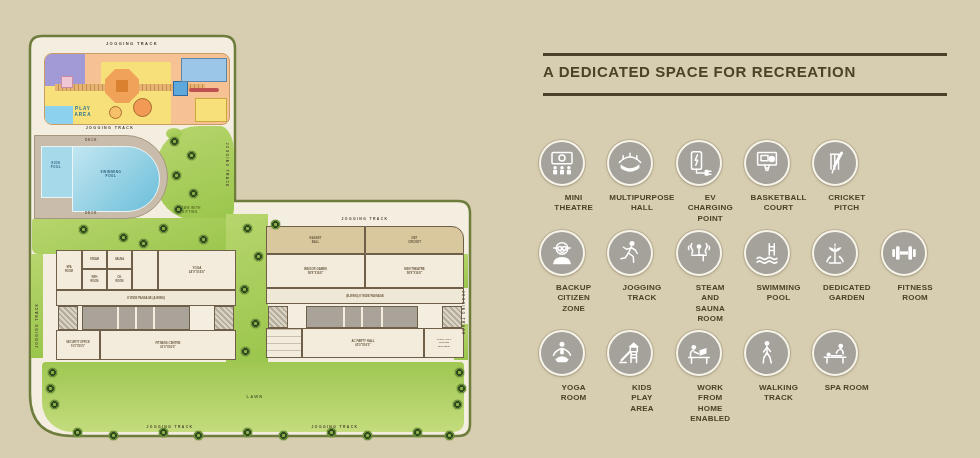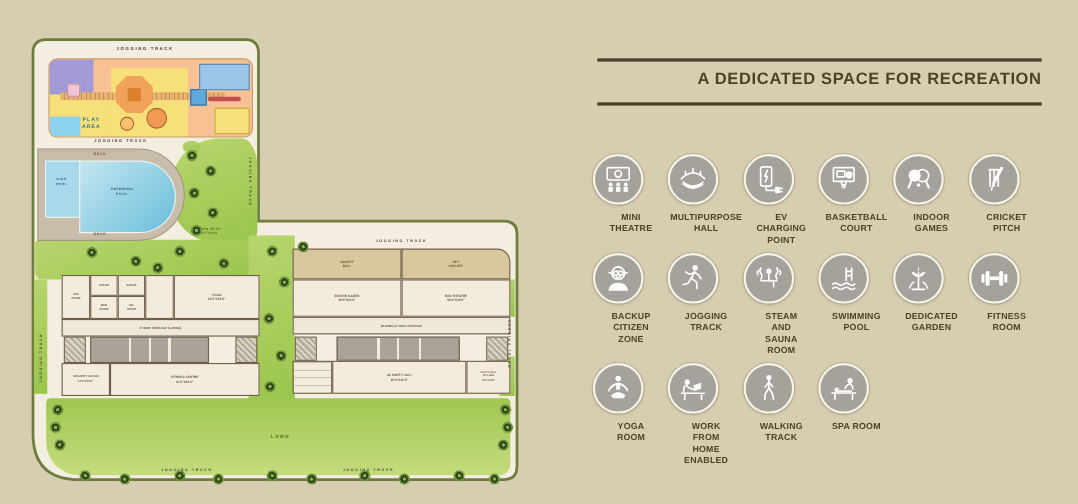--- a/index.html
+++ b/index.html
@@ -36,21 +36,21 @@
   .palm{position:absolute;width:11px;height:11px;pointer-events:none;}
   .palm::after{
     content:"";position:absolute;inset:0;border-radius:50%;
     background:radial-gradient(circle at 50% 50%, #8fae4a 0 18%, #2f4a1c 19% 44%, #6c8f3a 45% 60%, rgba(108,143,58,.35) 61% 78%, transparent 79%);
   }
   
   #play{position:absolute;left:24px;top:27px;width:184px;height:70px;background:#f6c193;border:1px solid #c99c66;border-radius:8px;overflow:hidden;}
   
   .rule{position:absolute;left:543px;width:404px;height:3px;background:#4a412a;}
   #rec-title{
-    position:absolute;left:543px;top:63px;width:404px;text-align:right;
+    position:absolute;left:543px;top:63px;width:404px;text-align:left;
     font-size:15px;font-weight:bold;letter-spacing:.6px;color:#4c4228;
   }
   .icon-row{position:absolute;left:528px;width:410px;display:flex;}
   .cell{width:68.3px;display:flex;flex-direction:column;align-items:center;}
   .icon-circle{
     width:46px;height:46px;border-radius:50%;background:#a5a19b;
     border:2px solid #f7f4ea;
     box-shadow:0 0 0 1px rgba(90,80,55,.18), 0 1px 3px rgba(90,80,55,.25);
     display:flex;align-items:center;justify-content:center;box-sizing:border-box;
   }
@@ -264,35 +264,20 @@
           </g>
       <circle class="f" cx="15.8" cy="8.8" r="2.6"></circle>
         </svg>
     </div>
     <div class="cell-label">BASKETBALL
 COURT</div>
   </div>
   <div class="cell">
     <div class="icon-circle">
       <svg viewBox="0 0 24 24">
-          <circle class="f" cx="9.2" cy="9.3" r="4.4"></circle>
-          <g class="g">
-            <circle cx="15" cy="9.3" r="4.4"></circle>
-            <path d="M6.8 13 L4.8 18" stroke-width="2"></path>
-            <path d="M17.4 13 L19.4 18" stroke-width="2"></path>
-          </g>
-      <circle class="f" cx="12" cy="16.2" r="1.3"></circle>
-        </svg>
-    </div>
-    <div class="cell-label">INDOOR
-GAMES</div>
-  </div>
-  <div class="cell">
-    <div class="icon-circle">
-      <svg viewBox="0 0 24 24">
           <g class="g">
             <path d="M8.8 5.5 V17 M11.8 5.5 V17 M14.8 5.5 V17 M8.3 5 h7"></path>
             <path d="M17.3 4 L11.5 14.5" stroke-width="2.8"></path>
             <path d="M11.5 14.5 L9.8 19.8" stroke-width="1.4"></path>
           </g>
         </svg>
     </div>
     <div class="cell-label">CRICKET PITCH</div>
   </div>
 </div>
@@ -398,20 +383,35 @@
             <path d="M13.1 8.6 Q17.7 10.6 18.8 13.8"></path>
           </g>
       <path class="f" d="M6.6 17.2 Q12 12 17.4 17.2 L15.6 19.3 H8.4 Z"></path>
         </svg>
     </div>
     <div class="cell-label">YOGA ROOM</div>
   </div>
   <div class="cell">
     <div class="icon-circle">
       <svg viewBox="0 0 24 24">
+          <path class="f" d="M10.8 7.2 L15 3.4 L19.2 7.2 Z"></path>
+          <g class="g">
+            <rect x="12.2" y="7.2" width="5.6" height="3.8"></rect>
+            <path d="M12.8 11 V19.6 M17.2 11 V19.6 M12.8 13.4 h4.4 M12.8 15.8 h4.4"></path>
+            <path d="M11.8 11 L5.2 17.8" stroke-width="2.2"></path>
+            <path d="M3.8 19.6 h5.2"></path>
+          </g>
+        </svg>
+    </div>
+    <div class="cell-label">KIDS
+PLAY AREA</div>
+  </div>
+  <div class="cell">
+    <div class="icon-circle">
+      <svg viewBox="0 0 24 24">
           <circle class="f" cx="7.8" cy="7.4" r="1.9"></circle>
           <g class="g">
             <path d="M7.8 9.6 q-2.6 0.6 -2.6 3.2 v2.6"></path>
             <path d="M8 11 l3.6 1.6"></path>
             <path d="M3.8 15.6 h16.4 M6 15.6 v4.6 M18.2 15.6 v4.6"></path>
           </g>
       <path class="f" d="M12.4 9.8 l5.6-1.9 v4.4 l-5.6 1.9 Z"></path>
         </svg>
     </div>
     <div class="cell-label">WORK FROM

